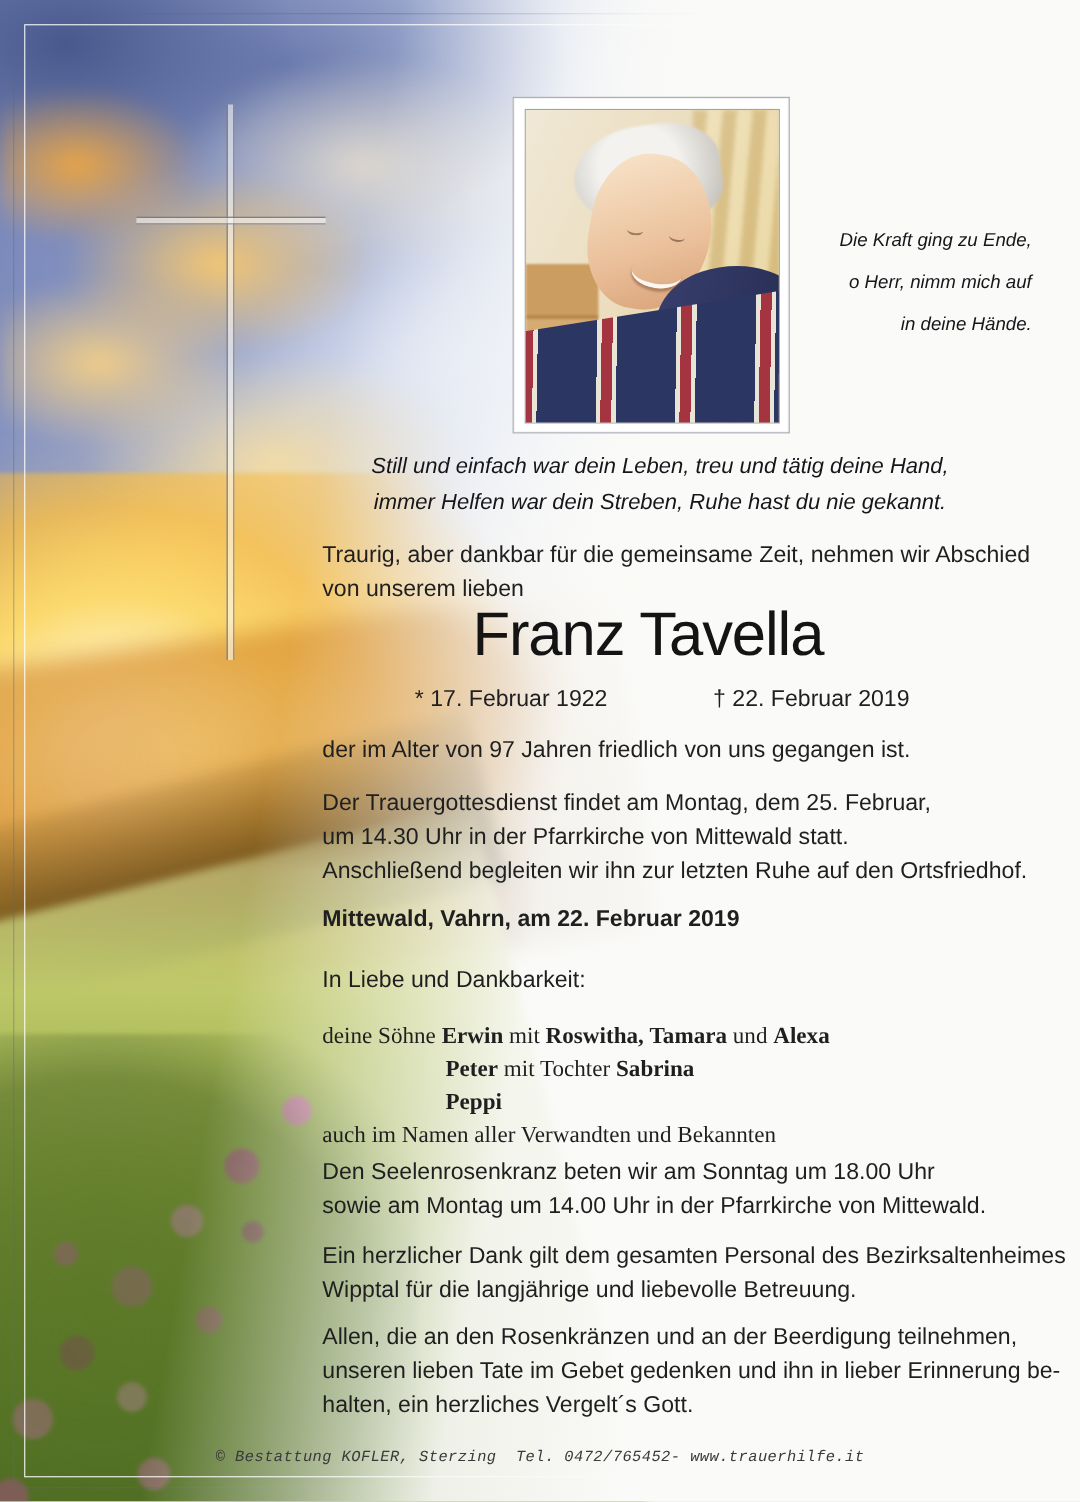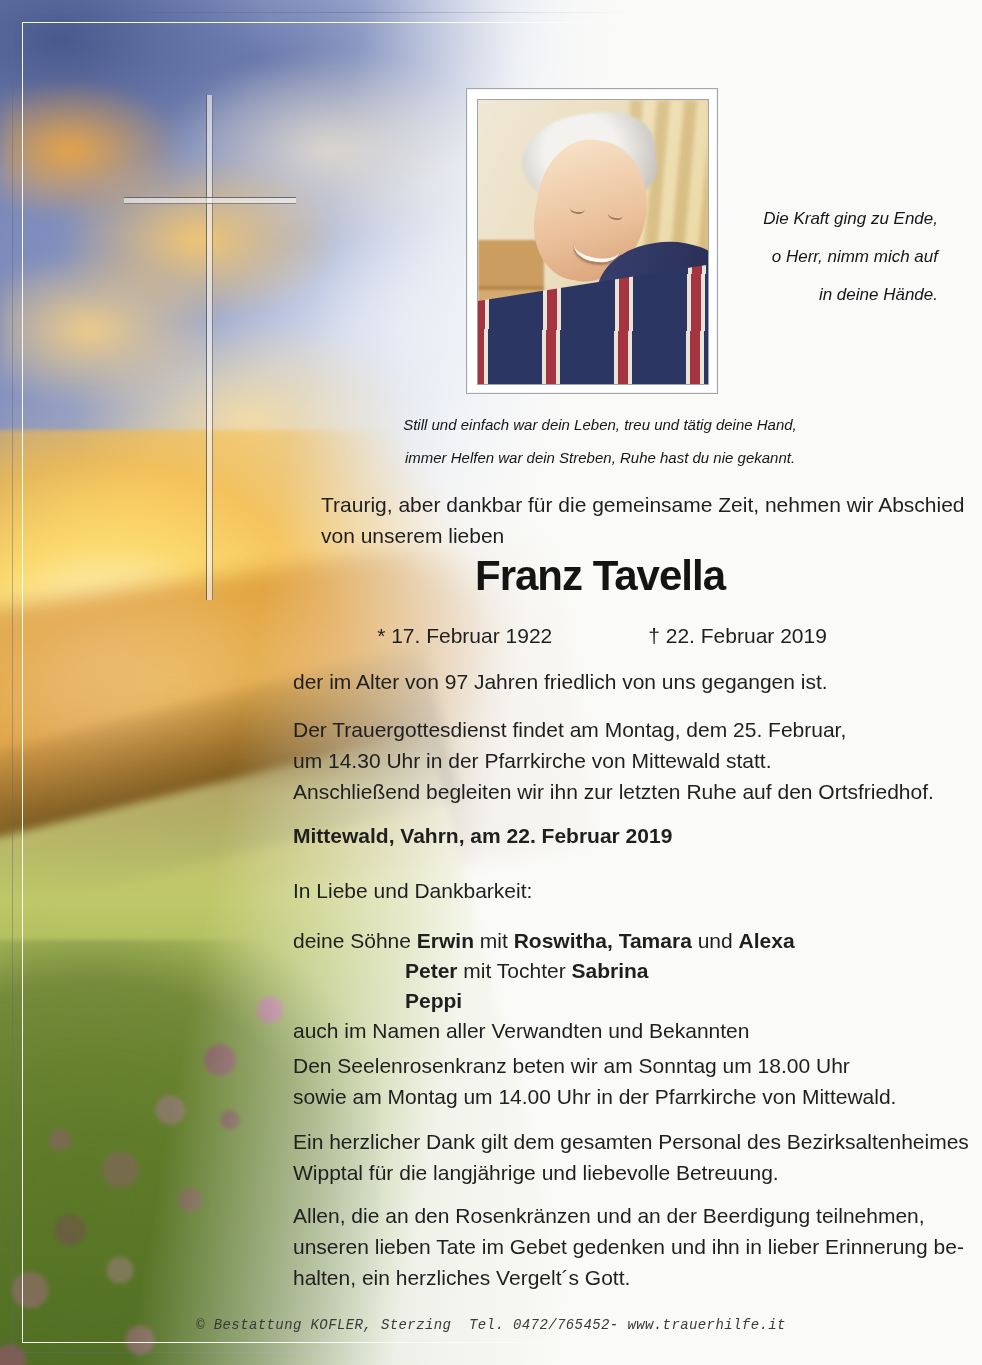--- a/index.html
+++ b/index.html
@@ -98,30 +98,30 @@
   .ph-eye-r{ left:130px; top:110px; width:15px; height:8px; border-bottom:2px solid rgba(88,60,42,.55); border-radius:50%; transform:rotate(10deg);}
   .ph-smile{ left:96px; top:134px; width:46px; height:24px; border-bottom:4px solid rgba(255,255,255,.9);
     box-shadow:0 3px 2px rgba(120,70,50,.45); border-radius:50%; transform:rotate(9deg);}
   .ph-sweater{ left:-24px; top:182px; width:300px; height:140px; transform:rotate(-9deg);
     background:repeating-linear-gradient(100deg, #2c3663 0 26px, #e8e4d8 26px 30px, #a43440 30px 40px, #e8e4d8 40px 44px, #2c3663 44px 72px);}
   .ph-shoulder{ left:120px; top:140px; width:140px; height:110px; transform:rotate(-18deg);
     border-radius:40% 60% 0 0; background:linear-gradient(120deg, #39406f, #23294d);}
   
   .txt{position:absolute; z-index:4; line-height:31px; font-size:21px; color:#1f1f1f;}
   .quote-top{ left:738px; top:200px; width:200px; font-style:italic; font-size:17px; line-height:38px; color:#16161a;text-align:right;}
-  .quote-photo{ left:230px; top:408px; width:740px; text-align:center; font-style:italic; font-size:15px; line-height:33px; color:#16161a;}
-  .intro{ left:293px; top:489px; width:650px;margin-left:28px;}
-  .name{ left:290px; top:552px; width:620px; text-align:center;
-    font-size:42px; font-weight:bold; letter-spacing:-1px; line-height:48px; color:#141414;}
+  .quote-photo{ left:230px; top:408px; width:740px; text-align:center; font-style:italic; font-size:20px; line-height:33px; color:#16161a;}
+  .intro{ left:293px; top:489px; width:650px;}
+  .name{ left:279px; top:552px; width:620px; text-align:center;
+    font-size:56px; font-weight:normal; letter-spacing:-1px; line-height:48px; color:#141414;}
   .dates{ left:292px; top:620px; width:620px; display:flex; justify-content:center; gap:96px;}
   .p-age{ left:293px; top:666px; width:670px;}
   .p-service{ left:293px; top:714px; width:680px;}
   .p-dateline{ left:293px; top:820px; width:650px; font-weight:bold;}
   .p-gratitude{ left:293px; top:875px; width:650px;}
-  .p-family{ left:293px; top:926px; width:680px; line-height:30px;}
+  .p-family{ left:293px; top:926px; width:680px; line-height:30px;font-family:Liberation Serif, serif;}
   .p-family .indent{ padding-left:112px;}
   .p-rosary{ left:293px; top:1050px; width:690px;}
   .p-thanks{ left:293px; top:1126px; width:690px;}
   .p-closing{ left:293px; top:1200px; width:690px;}
   .footer{ left:0; top:1310px; width:982px; text-align:center; z-index:4;
     font-family:Liberation Mono, monospace; font-style:italic; font-size:14px; color:#3a3a3a;
     letter-spacing:.4px; white-space:pre-wrap;}
   .b{font-weight:bold;}
 </style>
 </head>

